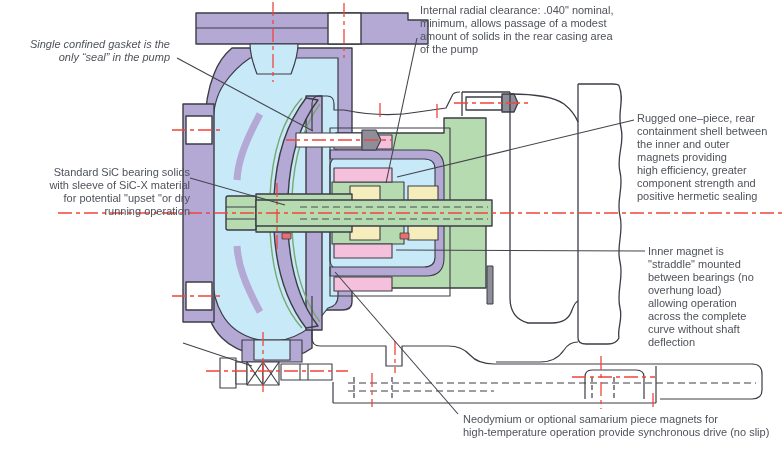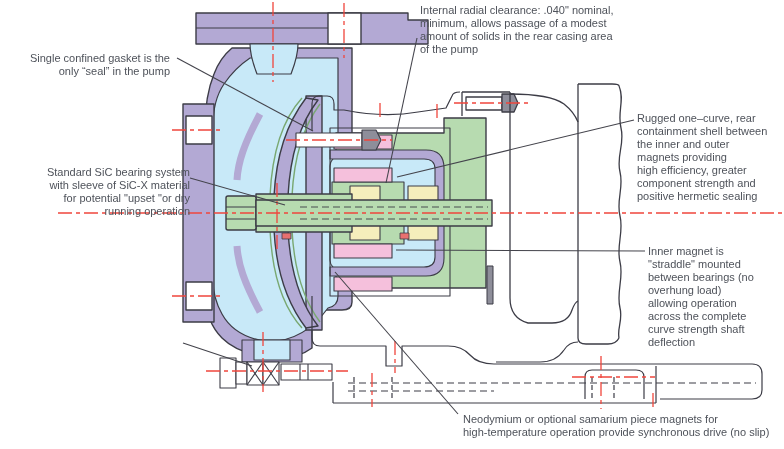--- a/index.html
+++ b/index.html
@@ -165,42 +165,42 @@
       <line x1="335" y1="272" x2="458" y2="414"></line>
     </g>
   </g>
 </svg>
 
 <div class="callout" style="left:420px;top:4px;width:220px;">Internal radial clearance: .040" nominal,
 minimum, allows passage of a modest
 amount of solids in the rear casing area
 of the pump</div>
 
-<div class="callout right" style="left:18px;top:52px;width:152px;">Single confined gasket is the
+<div class="callout right" style="left:18px;top:38px;width:152px;font-style:italic;">Single confined gasket is the
 only “seal” in the pump</div>
 
-<div class="callout right" style="left:12px;top:166px;width:178px;">Standard SiC bearing system
+<div class="callout right" style="left:12px;top:166px;width:178px;">Standard SiC bearing solids
 with sleeve of SiC-X material
 for potential "upset "or dry
 running operation</div>
 
-<div class="callout" style="left:637px;top:112px;width:145px;">Rugged one–curve, rear
+<div class="callout" style="left:637px;top:112px;width:145px;">Rugged one–piece, rear
 containment shell between
 the inner and outer
 magnets providing
 high efficiency, greater
 component strength and
 positive hermetic sealing</div>
 
 <div class="callout" style="left:648px;top:245px;width:132px;">Inner magnet is
 "straddle" mounted
 between bearings (no
 overhung load)
 allowing operation
 across the complete
-curve strength shaft
+curve without shaft
 deflection</div>
 
 
 <div class="callout" style="left:463px;top:413px;width:320px;">Neodymium or optional samarium piece magnets for
 high-temperature operation provide synchronous drive (no slip)</div>
 
 </div>
 
 </body></html>

